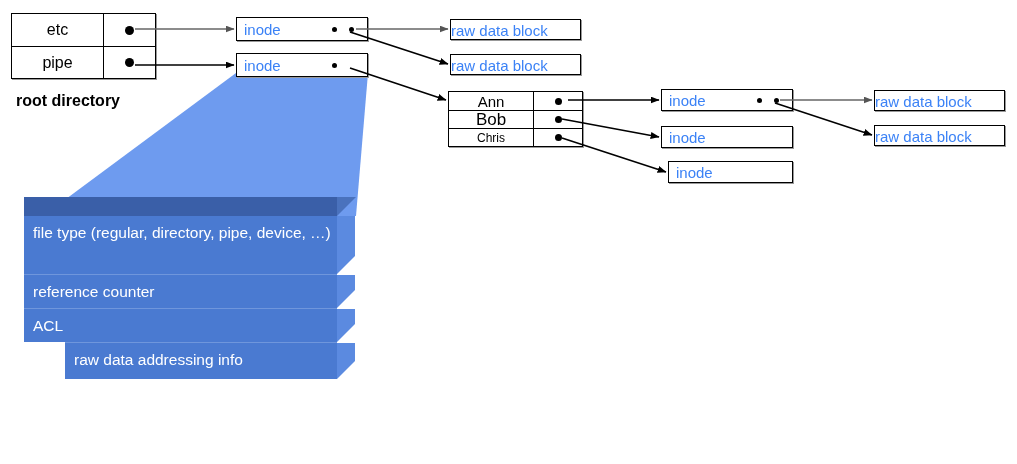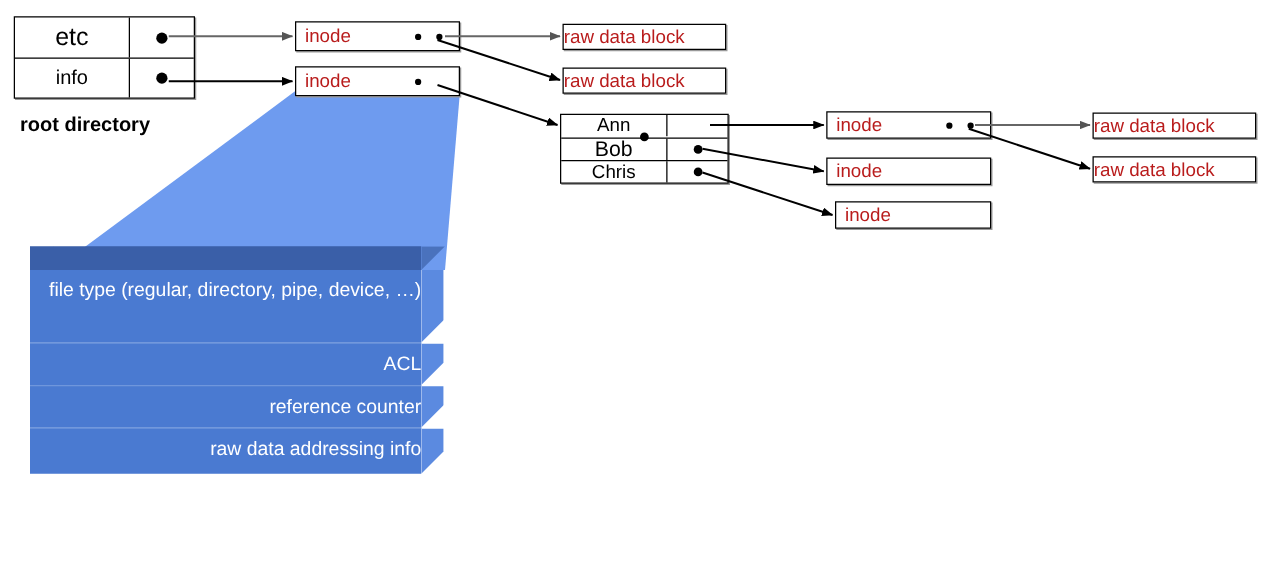--- a/index.html
+++ b/index.html
@@ -4,21 +4,21 @@
 <style>
   html,body{margin:0;padding:0;background:#ffffff;}
   body{width:1017px;height:464px;position:relative;overflow:hidden;
        font-family:"Liberation Sans","DejaVu Sans",sans-serif;}
   #stage{position:absolute;left:0;top:0;width:1017px;height:464px;}
   svg#wires{position:absolute;left:0;top:0;width:1017px;height:464px;pointer-events:none;}
 
   
   .box{position:absolute;box-sizing:border-box;background:#ffffff;
        border:1px solid #000000;box-shadow:1px 1px 0 0 #999999;
-       font-size:15px;color:#b91c1c;line-height:1;}
+       font-size:15px;color:#3b82f6;line-height:1;}
   .box .lbl{position:absolute;left:7px;top:50%;transform:translateY(-50%);white-space:nowrap;}
   .box .lbl.ctr{left:0;right:0;text-align:left;}
 
   
   .dirtable{position:absolute;box-sizing:border-box;border:1px solid #000;background:#fff;
             box-shadow:1px 1px 0 0 #9a9a9a;}
   .dirrow{position:relative;box-sizing:border-box;display:flex;}
   .dirrow + .dirrow{border-top:1px solid #000;}
   .dirname{box-sizing:border-box;display:flex;align-items:center;justify-content:center;
            border-right:1px solid #000;color:#000;white-space:nowrap;}
@@ -28,21 +28,21 @@
   
   .pdot{position:absolute;width:5px;height:5px;border-radius:50%;background:#000;top:50%;
         margin-top:-2.5px;}
 
   .plaintext{position:absolute;font-size:16px;color:#000;white-space:nowrap;}
 
   
   #inode-block{position:absolute;left:24px;top:216px;width:313px;}
   .brow{position:relative;box-sizing:border-box;background:#4a7ad1;
         color:#ffffff;font-size:15.5px;line-height:19px;
-        padding:7px 0 7px 9px;border-top:1px solid #6f96dc;text-align:right;}
+        padding:7px 0 7px 9px;border-top:1px solid #6f96dc;}
   .brow:first-child{border-top:none;}
   .brow .side{position:absolute;left:100%;top:0;width:18px;height:100%;
         background:#5b8ae0;
         clip-path:polygon(0 0,100% -100%,100% calc(100% - 18px),0 100%);}
   
   #blk-top{position:absolute;left:24px;top:197px;width:313px;height:19px;
            background:#3a5fa8;}
   #blk-top-left{position:absolute;left:24px;top:197px;width:19px;height:19px;
            background:#4a72bd;clip-path:polygon(100% 0,100% 100%,0 100%);}
   #blk-top-right{position:absolute;left:337px;top:197px;width:19px;height:19px;
@@ -63,42 +63,42 @@
   <div id="blk-top-left"></div>
   <div id="blk-top"></div>
   <div id="blk-top-right"></div>
 
   <div id="inode-block">
     <div class="brow" style="height:58px;">
       <span>file type (regular, directory, pipe, device, …)</span>
       <span class="side"></span>
     </div>
     <div class="brow" style="height:34px;">
+      <span>reference counter</span>
+      <span class="side"></span>
+    </div>
+    <div class="brow" style="height:34px;">
       <span>ACL</span>
       <span class="side"></span>
     </div>
-    <div class="brow" style="height:34px;">
-      <span>reference counter</span>
-      <span class="side"></span>
-    </div>
-    <div class="brow" style="height:37px;">
+    <div class="brow" style="height:37px;margin-left:41px;">
       <span>raw data addressing info</span>
       <span class="side"></span>
     </div>
   </div>
 
   <div class="dirtable" style="left:11px;top:13px;width:145px;">
     <div class="dirrow" style="height:32px;">
-      <div class="dirname" style="width:92px;font-size:20px;">etc</div>
+      <div class="dirname" style="width:92px;font-size:16px;">etc</div>
       <div class="dirptr">
         <span class="dot" style="width:9px;height:9px;left:50%;margin-left:-4.5px;top:50%;margin-top:-4.5px;"></span>
       </div>
     </div>
     <div class="dirrow" style="height:32px;">
-      <div class="dirname" style="width:92px;font-size:16px;">info</div>
+      <div class="dirname" style="width:92px;font-size:16px;">pipe</div>
       <div class="dirptr">
         <span class="dot" style="width:9px;height:9px;left:50%;margin-left:-4.5px;top:50%;margin-top:-4.5px;"></span>
       </div>
     </div>
   </div>
   <div class="plaintext" style="left:16px;top:92px;font-weight:bold;">root directory</div>
 
   <div class="box" style="left:236px;top:17px;width:132px;height:24px;">
     <span class="lbl">inode</span>
     <span class="pdot" style="left:95px;"></span>
@@ -111,34 +111,34 @@
   </div>
 
   <div class="box" style="left:450px;top:19px;width:131px;height:21px;">
     <span class="lbl ctr">raw data block</span>
   </div>
   <div class="box" style="left:450px;top:54px;width:131px;height:21px;">
     <span class="lbl ctr">raw data block</span>
   </div>
 
   <div class="dirtable" style="left:448px;top:91px;width:135px;">
-    <div class="dirrow" style="height:18px;flex-direction:column;">
+    <div class="dirrow" style="height:18px;">
       <div class="dirname" style="width:85px;font-size:15px;">Ann</div>
       <div class="dirptr">
         <span class="dot" style="width:7px;height:7px;left:50%;margin-left:-3.5px;top:50%;margin-top:-3.5px;"></span>
       </div>
     </div>
     <div class="dirrow" style="height:18px;">
       <div class="dirname" style="width:85px;font-size:17px;">Bob</div>
       <div class="dirptr">
         <span class="dot" style="width:7px;height:7px;left:50%;margin-left:-3.5px;top:50%;margin-top:-3.5px;"></span>
       </div>
     </div>
     <div class="dirrow" style="height:18px;">
-      <div class="dirname" style="width:85px;font-size:15px;">Chris</div>
+      <div class="dirname" style="width:85px;font-size:12px;">Chris</div>
       <div class="dirptr">
         <span class="dot" style="width:7px;height:7px;left:50%;margin-left:-3.5px;top:50%;margin-top:-3.5px;"></span>
       </div>
     </div>
   </div>
 
   <div class="box" style="left:661px;top:89px;width:132px;height:22px;">
     <span class="lbl">inode</span>
     <span class="pdot" style="left:95px;"></span>
     <span class="pdot" style="left:112px;"></span>

